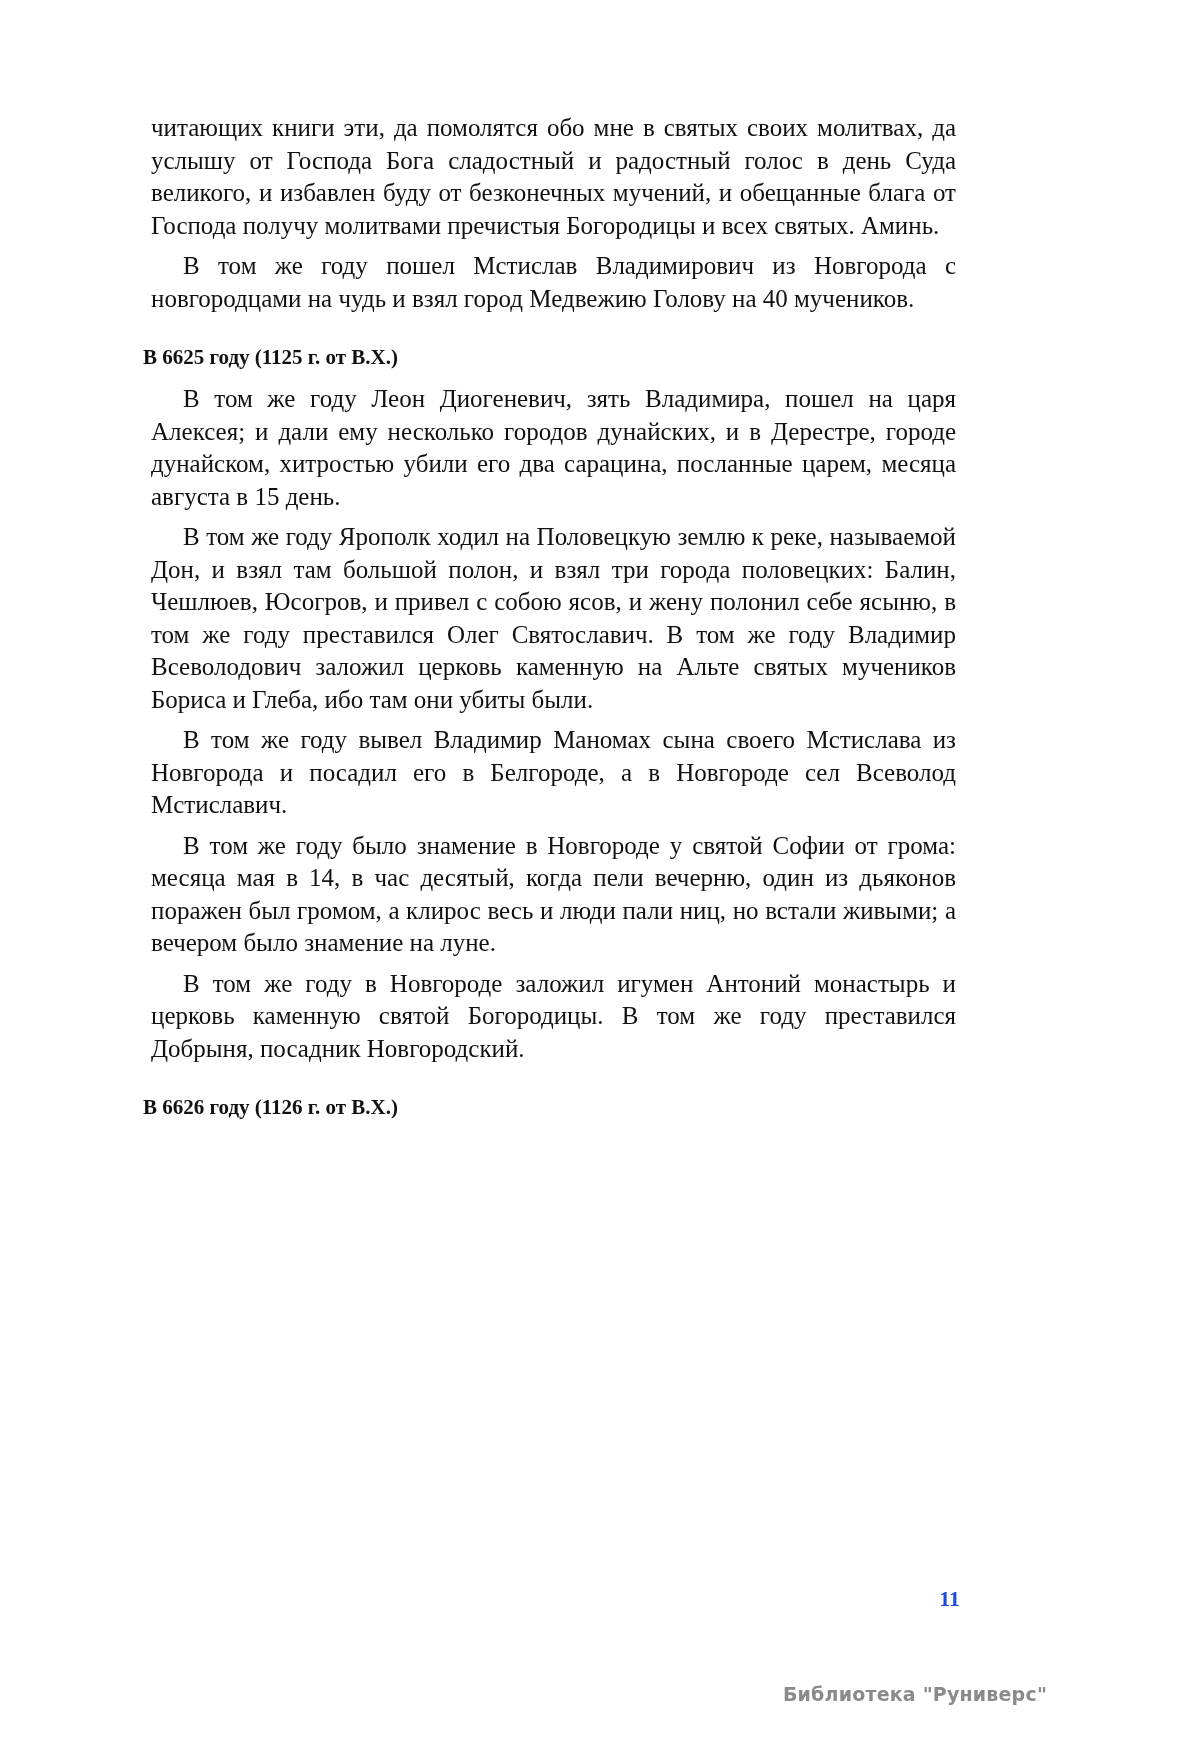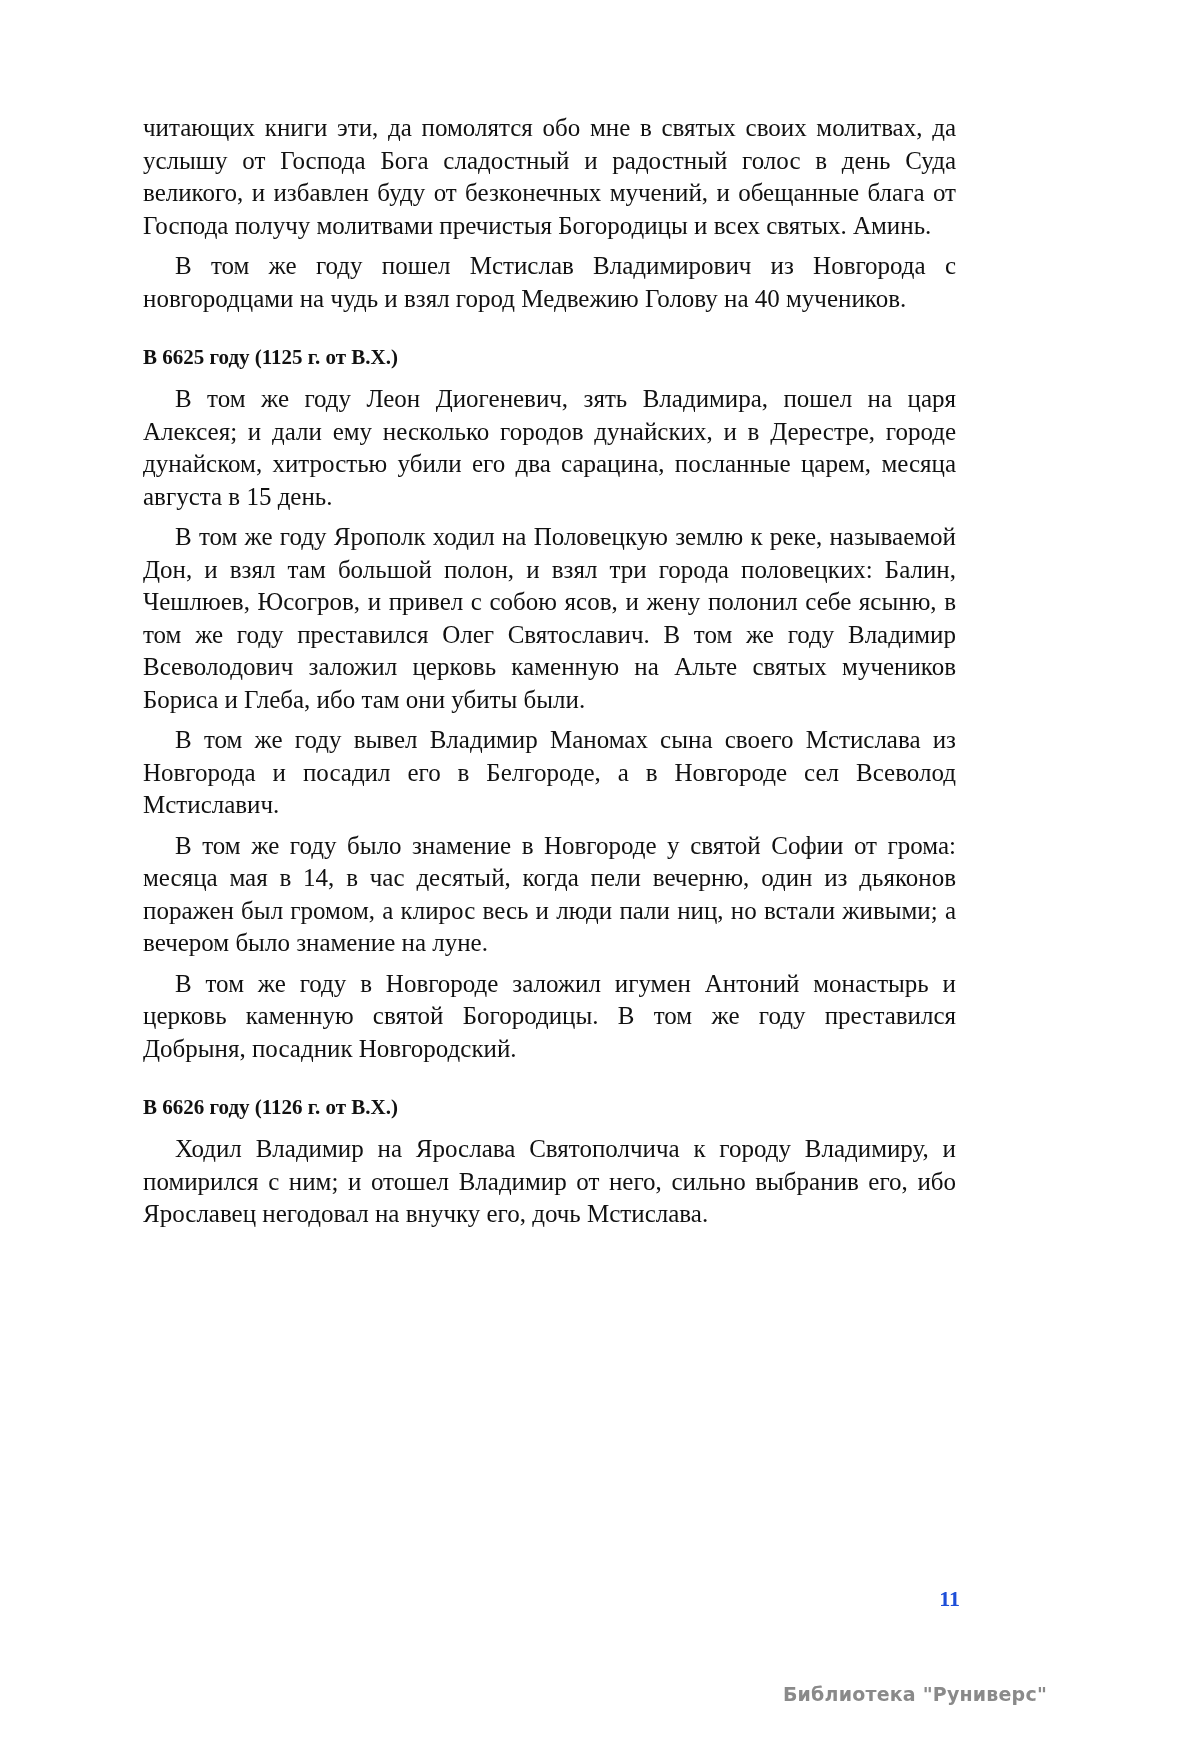--- a/index.html
+++ b/index.html
@@ -8,21 +8,21 @@
     position: absolute;
     left: 143px;
     top: 112px;
     width: 813px;
     font-family: "Liberation Serif", "DejaVu Serif", serif;
     font-size: 25px;
     line-height: 32.5px;
     color: #111111;
   }
   .para {
-    margin: 0 0 8px 0;
+    margin: 0 0 8px 8px;
     text-indent: 32px;
     text-align: justify;
   }
   .para.noindent { text-indent: 0; }
   .heading {
     font-weight: bold;
     margin: 26px 0 10px 0;
     font-size: 21px;
     line-height: 32px;
   }
@@ -56,17 +56,16 @@
   <p class="para">В том же году пошел Мстислав Владимирович из Новгорода с новгородцами на чудь и взял город Медвежию Голову на 40 мучеников.</p>
 
   <div class="heading">В 6625 году (1125 г. от В.Х.)</div>
   <p class="para">В том же году Леон Диогеневич, зять Владимира, пошел на царя Алексея; и дали ему несколько городов дунайских, и в Дерестре, городе дунайском, хитростью убили его два сарацина, посланные царем, месяца августа в 15 день.</p>
   <p class="para">В том же году Ярополк ходил на Половецкую землю к реке, называемой Дон, и взял там большой полон, и взял три города половецких: Балин, Чешлюев, Юсогров, и привел с собою ясов, и жену полонил себе ясыню, в том же году преставился Олег Святославич. В том же году Владимир Всеволодович заложил церковь каменную на Альте святых мучеников Бориса и Глеба, ибо там они убиты были.</p>
   <p class="para">В том же году вывел Владимир Маномах сына своего Мстислава из Новгорода и посадил его в Белгороде, а в Новгороде сел Всеволод Мстиславич.</p>
   <p class="para">В том же году было знамение в Новгороде у святой Софии от грома: месяца мая в 14, в час десятый, когда пели вечерню, один из дьяконов поражен был громом, а клирос весь и люди пали ниц, но встали живыми; а вечером было знамение на луне.</p>
   <p class="para">В том же году в Новгороде заложил игумен Антоний монастырь и церковь каменную святой Богородицы. В том же году преставился Добрыня, посадник Новгородский.</p>
 
   <div class="heading">В 6626 году (1126 г. от В.Х.)</div>
-  <p class="para">Ходил Владимир на Ярослава Святополчича к городу Владимиру, и помирился с ним; и отошел Владимир от него, сильно выбранив его, ибо Ярославец негодовал на внучку его, дочь Мстислава.</p>
 </div>
 
 <div class="page-number">11</div>
 <div class="watermark">Библиотека "Руниверс"</div>
 
 </body></html>

